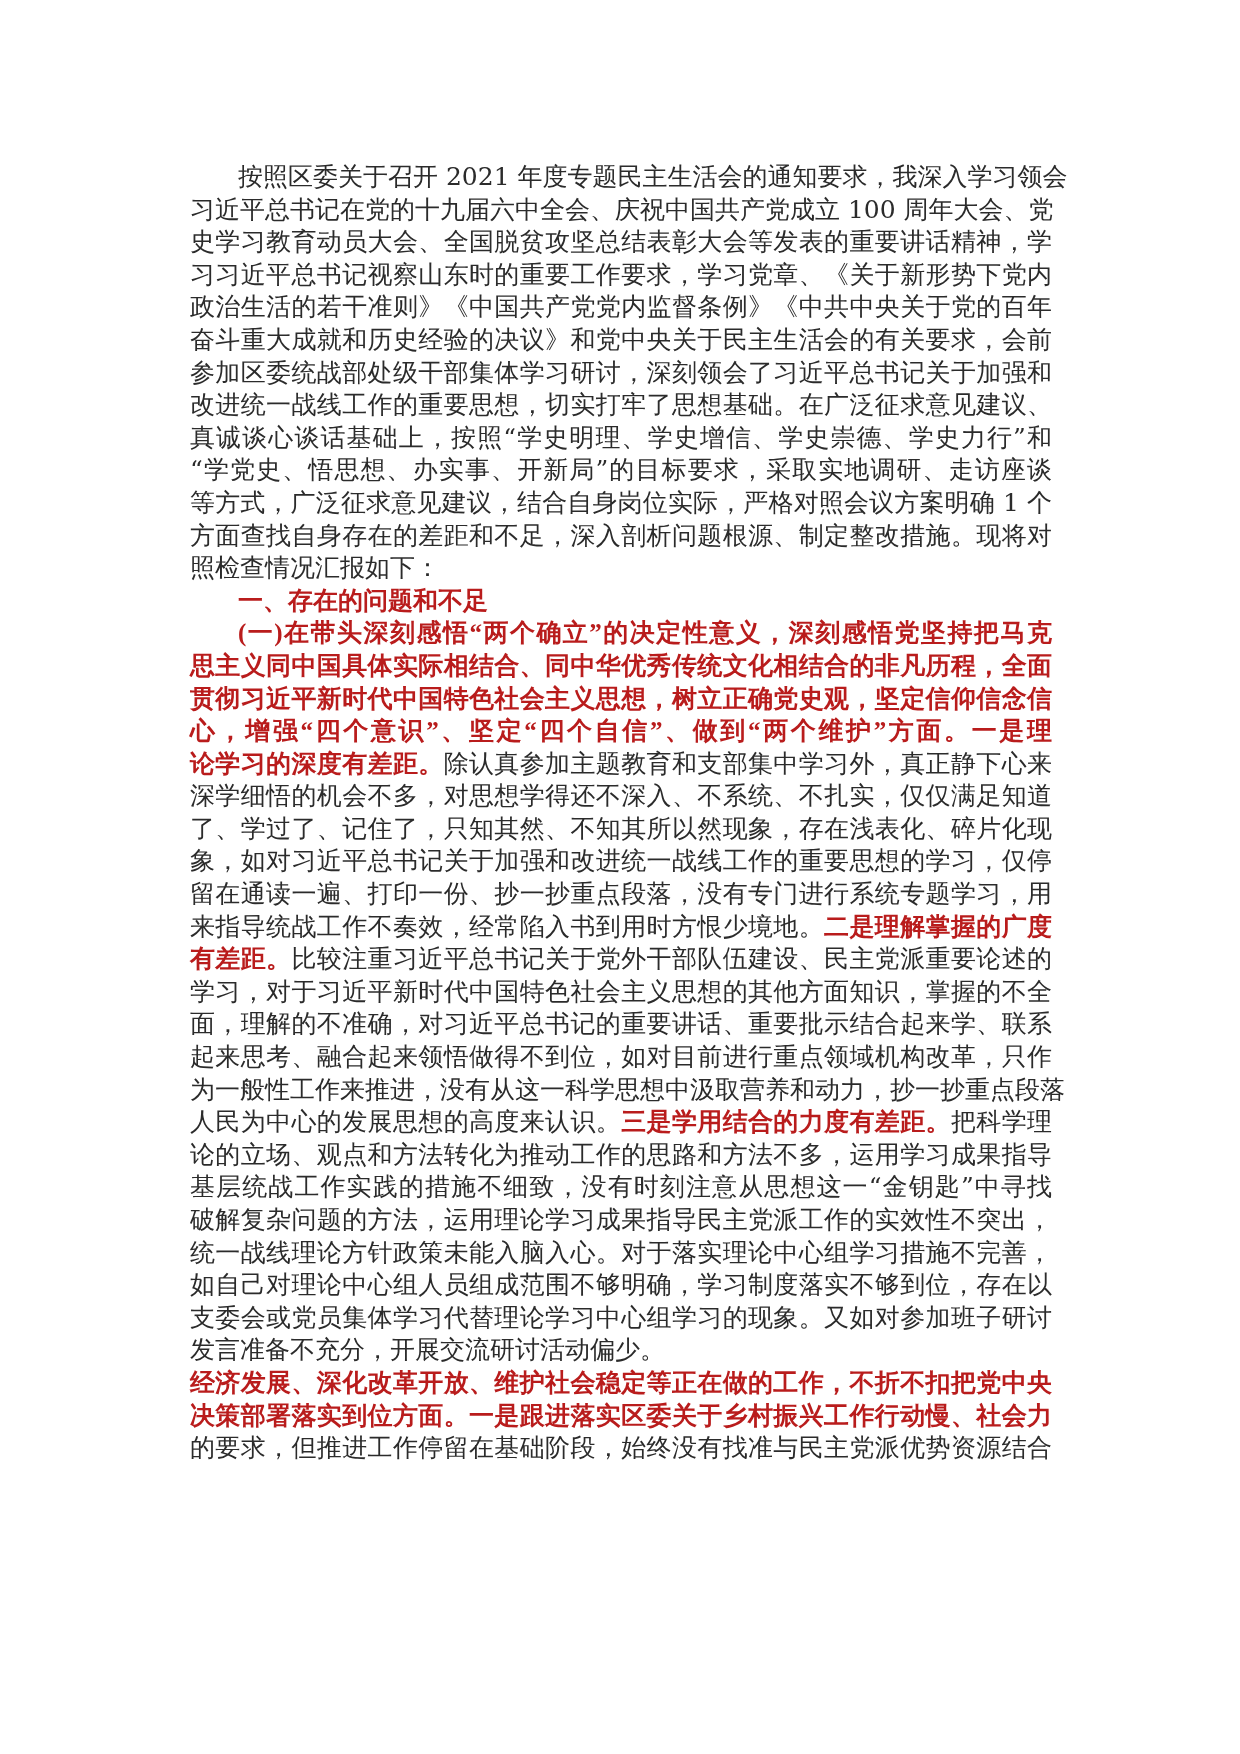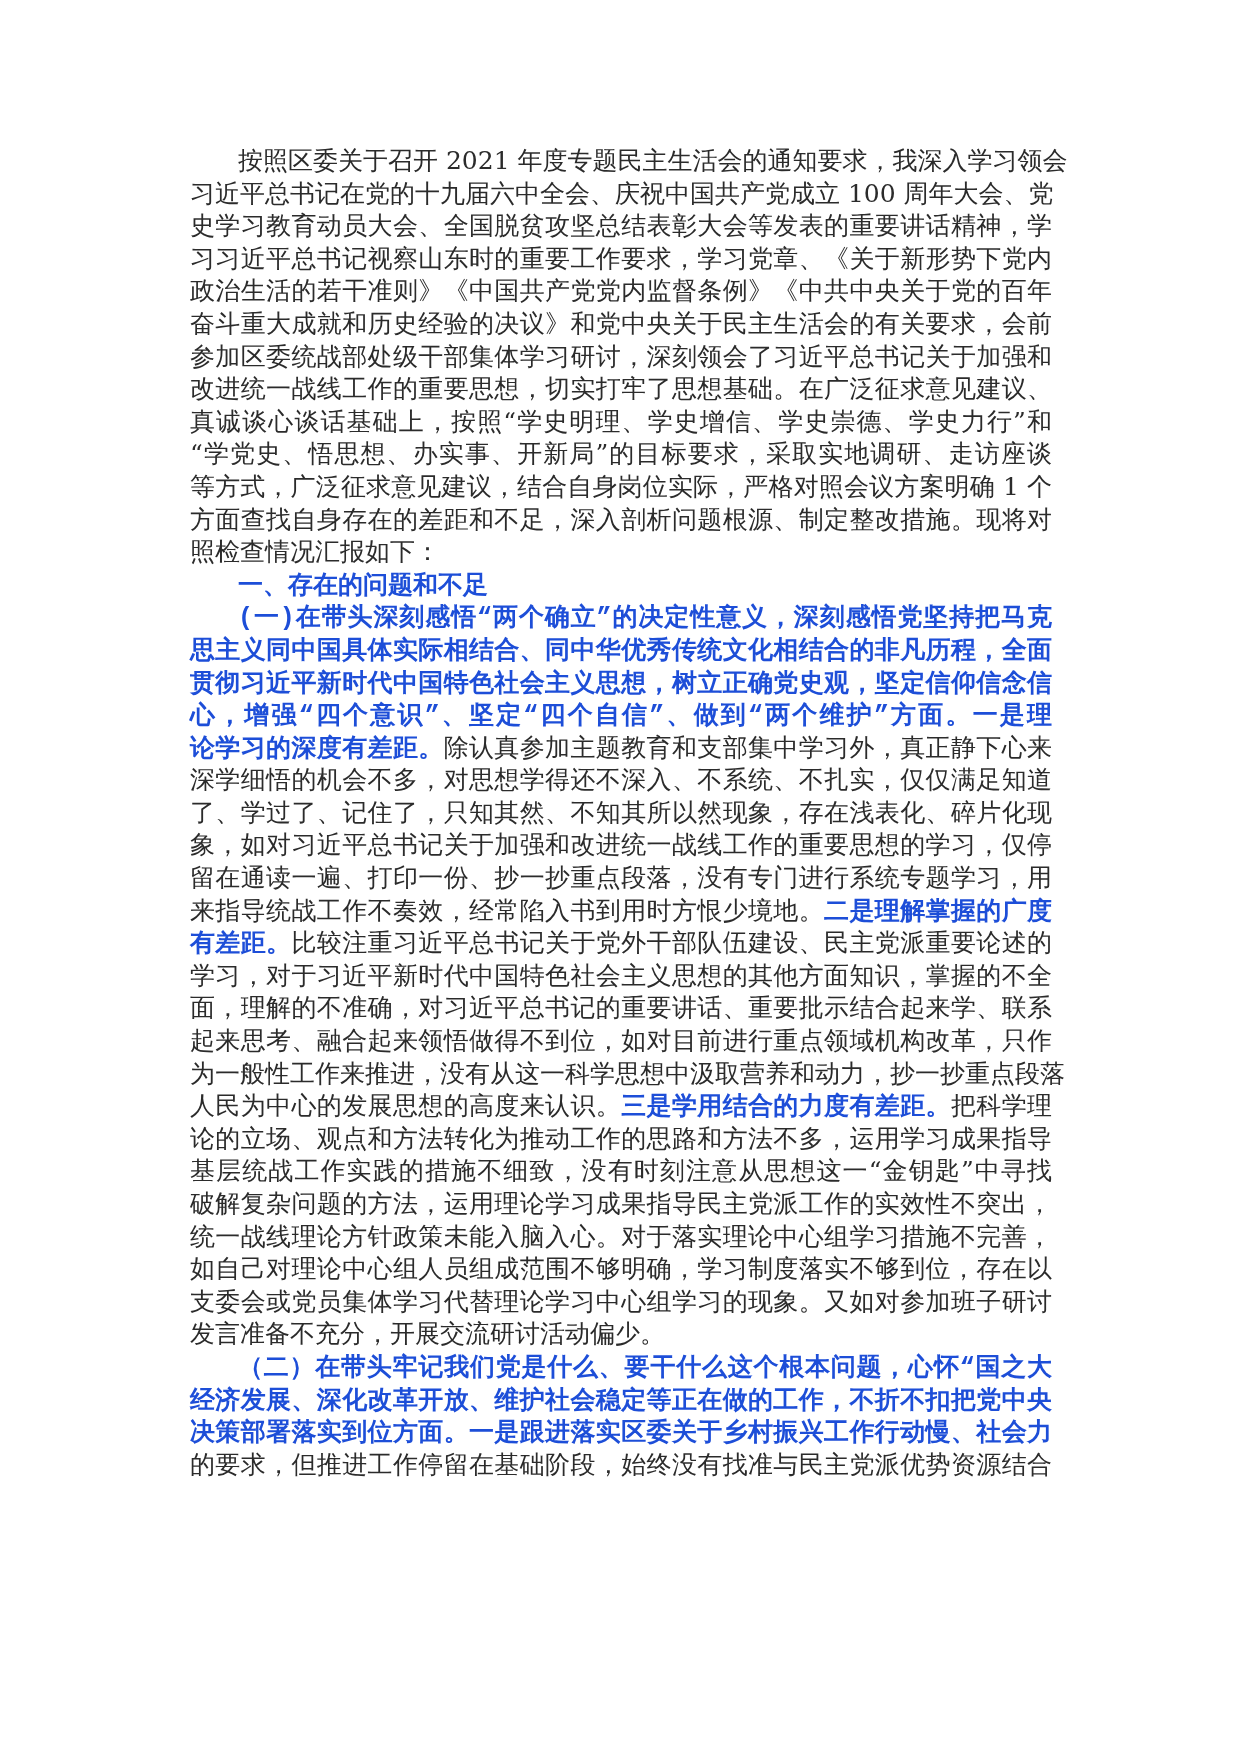--- a/index.html
+++ b/index.html
@@ -1,36 +1,36 @@
 <!DOCTYPE html>
 <html><head>
   <meta charset="utf-8">
   <style>
     html, body { margin: 0; padding: 0; background: #ffffff; }
     body { width: 1240px; height: 1754px; position: relative; overflow: hidden; }
     .page {
       position: absolute;
       left: 190px;
-      top: 145px;
+      top: 161px;
       width: 862px;
       font-family: "DejaVu Serif", "Liberation Serif", serif;
       font-size: 25px;
       color: #2b2b2b;
     }
     .line {
       height: 32.6px;
       line-height: 32.6px;
       white-space: nowrap;
       text-align: justify;
       text-align-last: justify;
       letter-spacing: 0px;
     }
     .line.last { text-align-last: left; }
     .line.indent { padding-left: 48px; }
-    .b { font-weight: bold; font-family: Liberation Mono, monospace; color: #1d4ed8; }
+    .b { font-weight: bold; font-family: Liberation Serif, serif; color: #b91c1c; }
   </style>
 </head>
 <body>
 
 <div class="page" id="doc">
     <div class="line indent"><span>按照区委关于召开 2021 年度专题民主生活会的通知要求，我深入学习领会</span></div>
     <div class="line"><span>习近平总书记在党的十九届六中全会、庆祝中国共产党成立 100 周年大会、党</span></div>
     <div class="line"><span>史学习教育动员大会、全国脱贫攻坚总结表彰大会等发表的重要讲话精神，学</span></div>
     <div class="line"><span>习习近平总书记视察山东时的重要工作要求，学习党章、《关于新形势下党内</span></div>
     <div class="line"><span>政治生活的若干准则》《中国共产党党内监督条例》《中共中央关于党的百年</span></div>
@@ -59,17 +59,16 @@
     <div class="line"><span>起来思考、融合起来领悟做得不到位，如对目前进行重点领域机构改革，只作</span></div>
     <div class="line"><span>为一般性工作来推进，没有从这一科学思想中汲取营养和动力，抄一抄重点段落</span></div>
     <div class="line"><span>人民为中心的发展思想的高度来认识。</span><span class="b">三是学用结合的力度有差距。</span><span>把科学理</span></div>
     <div class="line"><span>论的立场、观点和方法转化为推动工作的思路和方法不多，运用学习成果指导</span></div>
     <div class="line"><span>基层统战工作实践的措施不细致，没有时刻注意从思想这一“金钥匙”中寻找</span></div>
     <div class="line"><span>破解复杂问题的方法，运用理论学习成果指导民主党派工作的实效性不突出，</span></div>
     <div class="line"><span>统一战线理论方针政策未能入脑入心。对于落实理论中心组学习措施不完善，</span></div>
     <div class="line"><span>如自己对理论中心组人员组成范围不够明确，学习制度落实不够到位，存在以</span></div>
     <div class="line"><span>支委会或党员集体学习代替理论学习中心组学习的现象。又如对参加班子研讨</span></div>
     <div class="line last"><span>发言准备不充分，开展交流研讨活动偏少。</span></div>
-    <div class="line indent"><span class="b">（二）在带头牢记我们党是什么、要干什么这个根本问题，心怀“国之大</span></div>
     <div class="line"><span class="b">经济发展、深化改革开放、维护社会稳定等正在做的工作，不折不扣把党中央</span></div>
     <div class="line"><span class="b">决策部署落实到位方面。一是跟进落实区委关于乡村振兴工作行动慢、社会力</span></div>
     <div class="line"><span>的要求，但推进工作停留在基础阶段，始终没有找准与民主党派优势资源结合</span></div>
   </div>
 
 </body></html>

